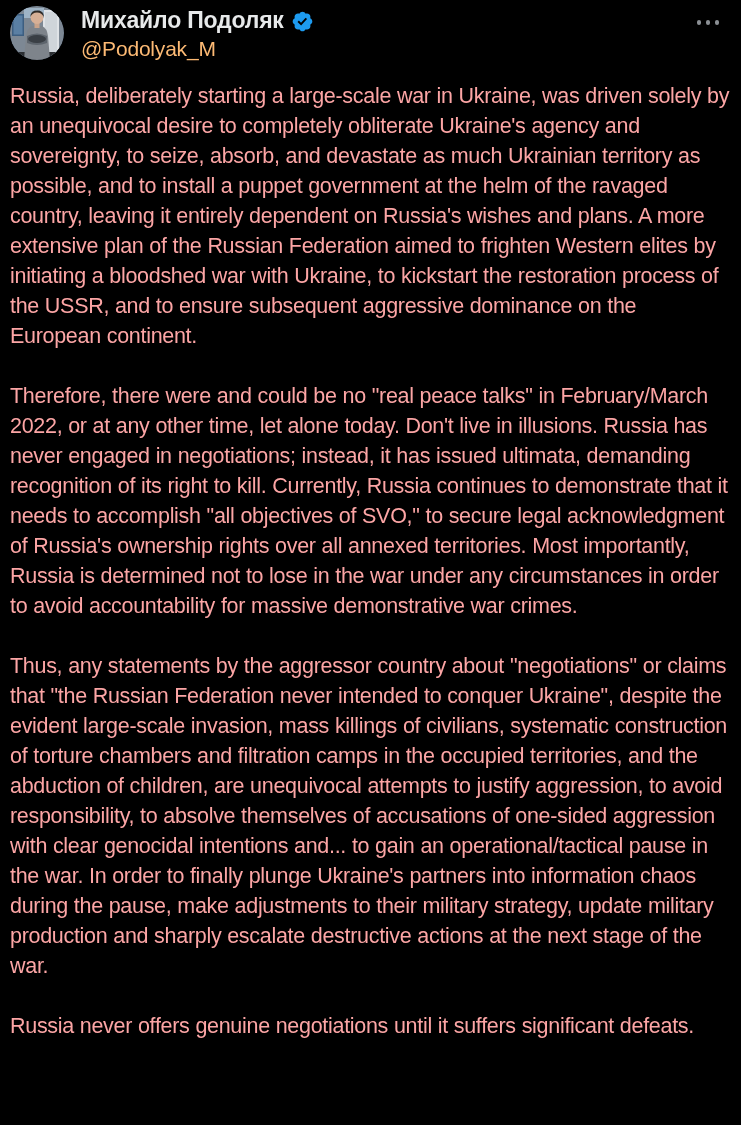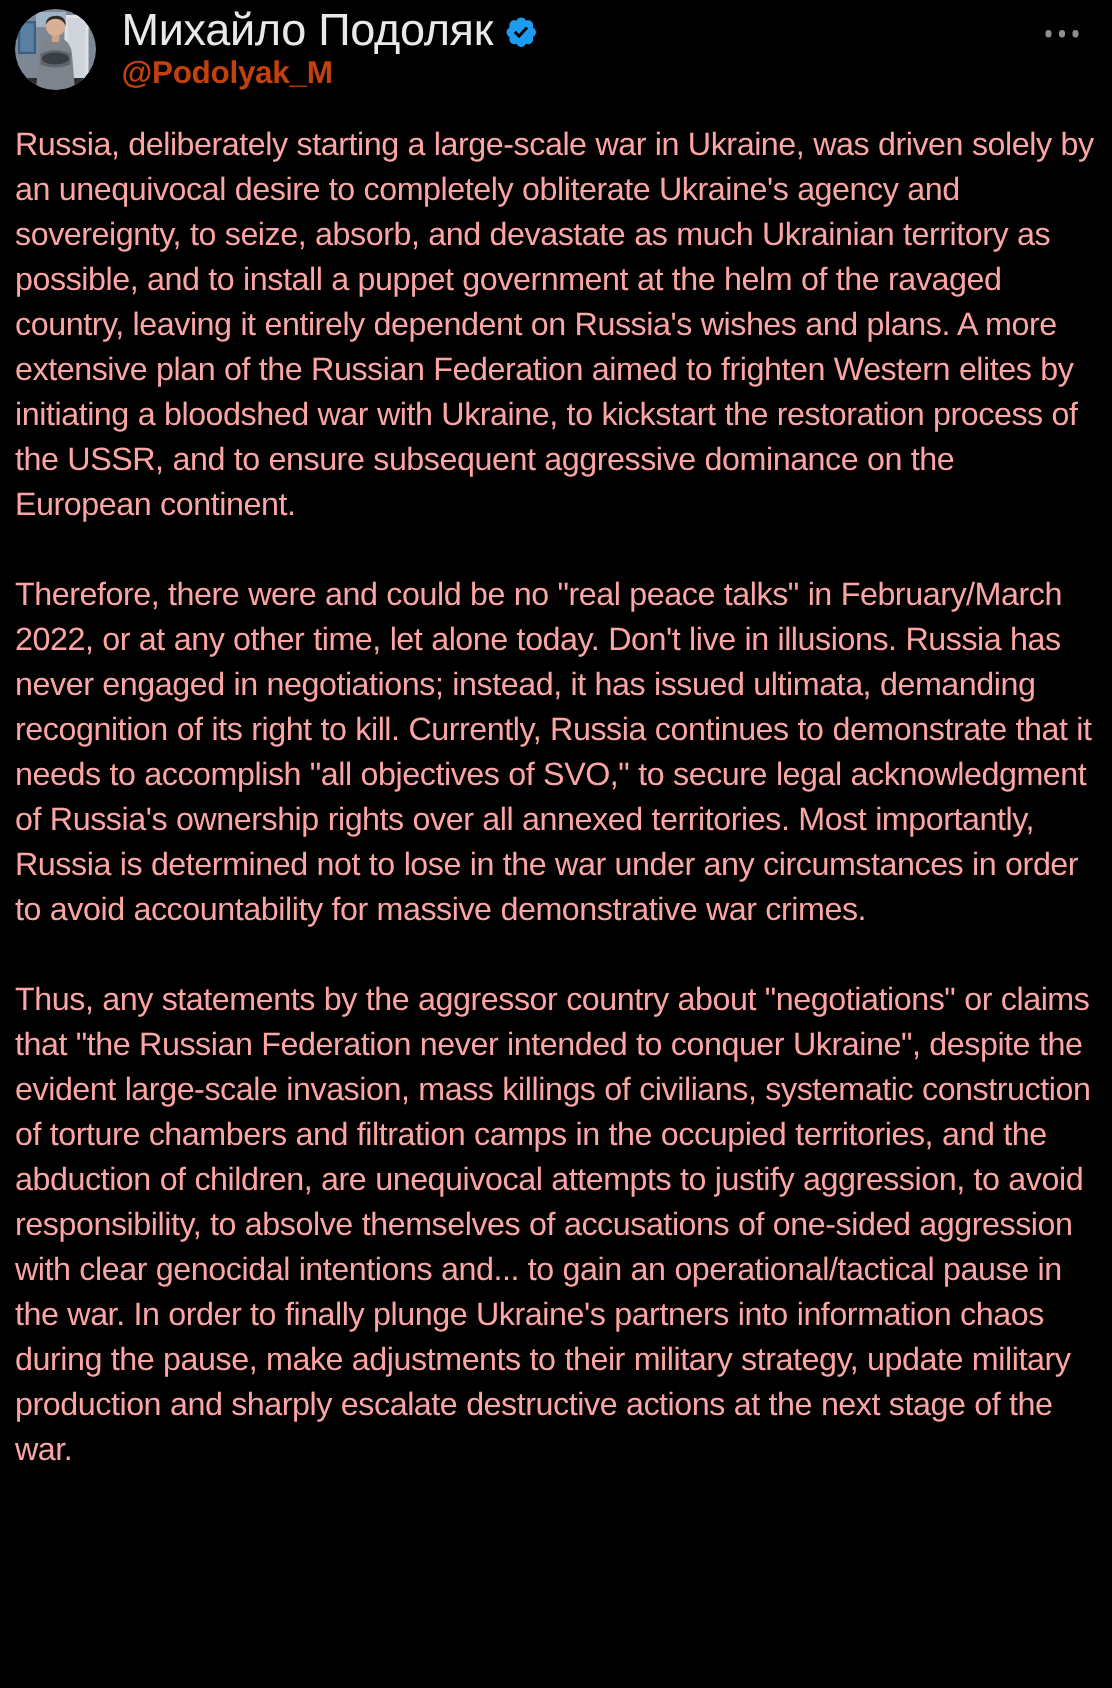--- a/index.html
+++ b/index.html
@@ -38,39 +38,38 @@
     padding-top: 1px;
     cursor: pointer;
   }
   .name-row {
     display: flex;
     align-items: center;
     gap: 7px;
   }
   .display-name {
     color: #e7e9ea;
-    font-weight: 400;
-    font-size: 30px;
+    font-weight: 700;
+    font-size: 23px;
     line-height: 27px;
     letter-spacing: -0.2px;
     white-space: nowrap;
   }
   .verified-badge {
     width: 23px;
     height: 23px;
     display: inline-block;
     margin-top: 1px;
   }
   .handle {
-    color: #c2410c;
+    color: #fdba74;
     font-size: 21px;
     line-height: 25px;
     margin-top: 2px;
     letter-spacing: -0.2px;
-    font-weight: bold;
   }
   .more-button {
     position: absolute;
     right: 6px;
     top: 8px;
     display: flex;
     gap: 4.5px;
     padding: 6px;
     border-radius: 999px;
     cursor: pointer;
@@ -147,15 +146,16 @@
       <span class="dot"></span>
       <span class="dot"></span>
     </button>
 
   </header>
 
   <div class="tweet-body">
     <p>Russia, deliberately starting a large-scale war in Ukraine, was driven solely by an unequivocal desire to completely obliterate Ukraine's agency and sovereignty, to seize, absorb, and devastate as much Ukrainian territory as possible, and to install a puppet government at the helm of the ravaged country, leaving it entirely dependent on Russia's wishes and plans. A more extensive plan of the Russian Federation aimed to frighten Western elites by initiating a bloodshed war with Ukraine, to kickstart the restoration process of the USSR, and to ensure subsequent aggressive dominance on the European continent.</p>
     <p>Therefore, there were and could be no "real peace talks" in February/March 2022, or at any other time, let alone today. Don't live in illusions. Russia has never engaged in negotiations; instead, it has issued ultimata, demanding recognition of its right to kill. Currently, Russia continues to demonstrate that it needs to accomplish "all objectives of SVO," to secure legal acknowledgment of Russia's ownership rights over all annexed territories. Most importantly, Russia is determined not to lose in the war under any circumstances in order to avoid accountability for massive demonstrative war crimes.</p>
     <p>Thus, any statements by the aggressor country about "negotiations" or claims that "the Russian Federation never intended to conquer Ukraine", despite the evident large-scale invasion, mass killings of civilians, systematic construction of torture chambers and filtration camps in the occupied territories, and the abduction of children, are unequivocal attempts to justify aggression, to avoid responsibility, to absolve themselves of accusations of one-sided aggression with clear genocidal intentions and... to gain an operational/tactical pause in the war. In order to finally plunge Ukraine's partners into information chaos during the pause, make adjustments to their military strategy, update military production and sharply escalate destructive actions at the next stage of the war.</p>
+    <p>Russia never offers genuine negotiations until it suffers significant defeats.</p>
   </div>
 
 </article>
 
 </body></html>

